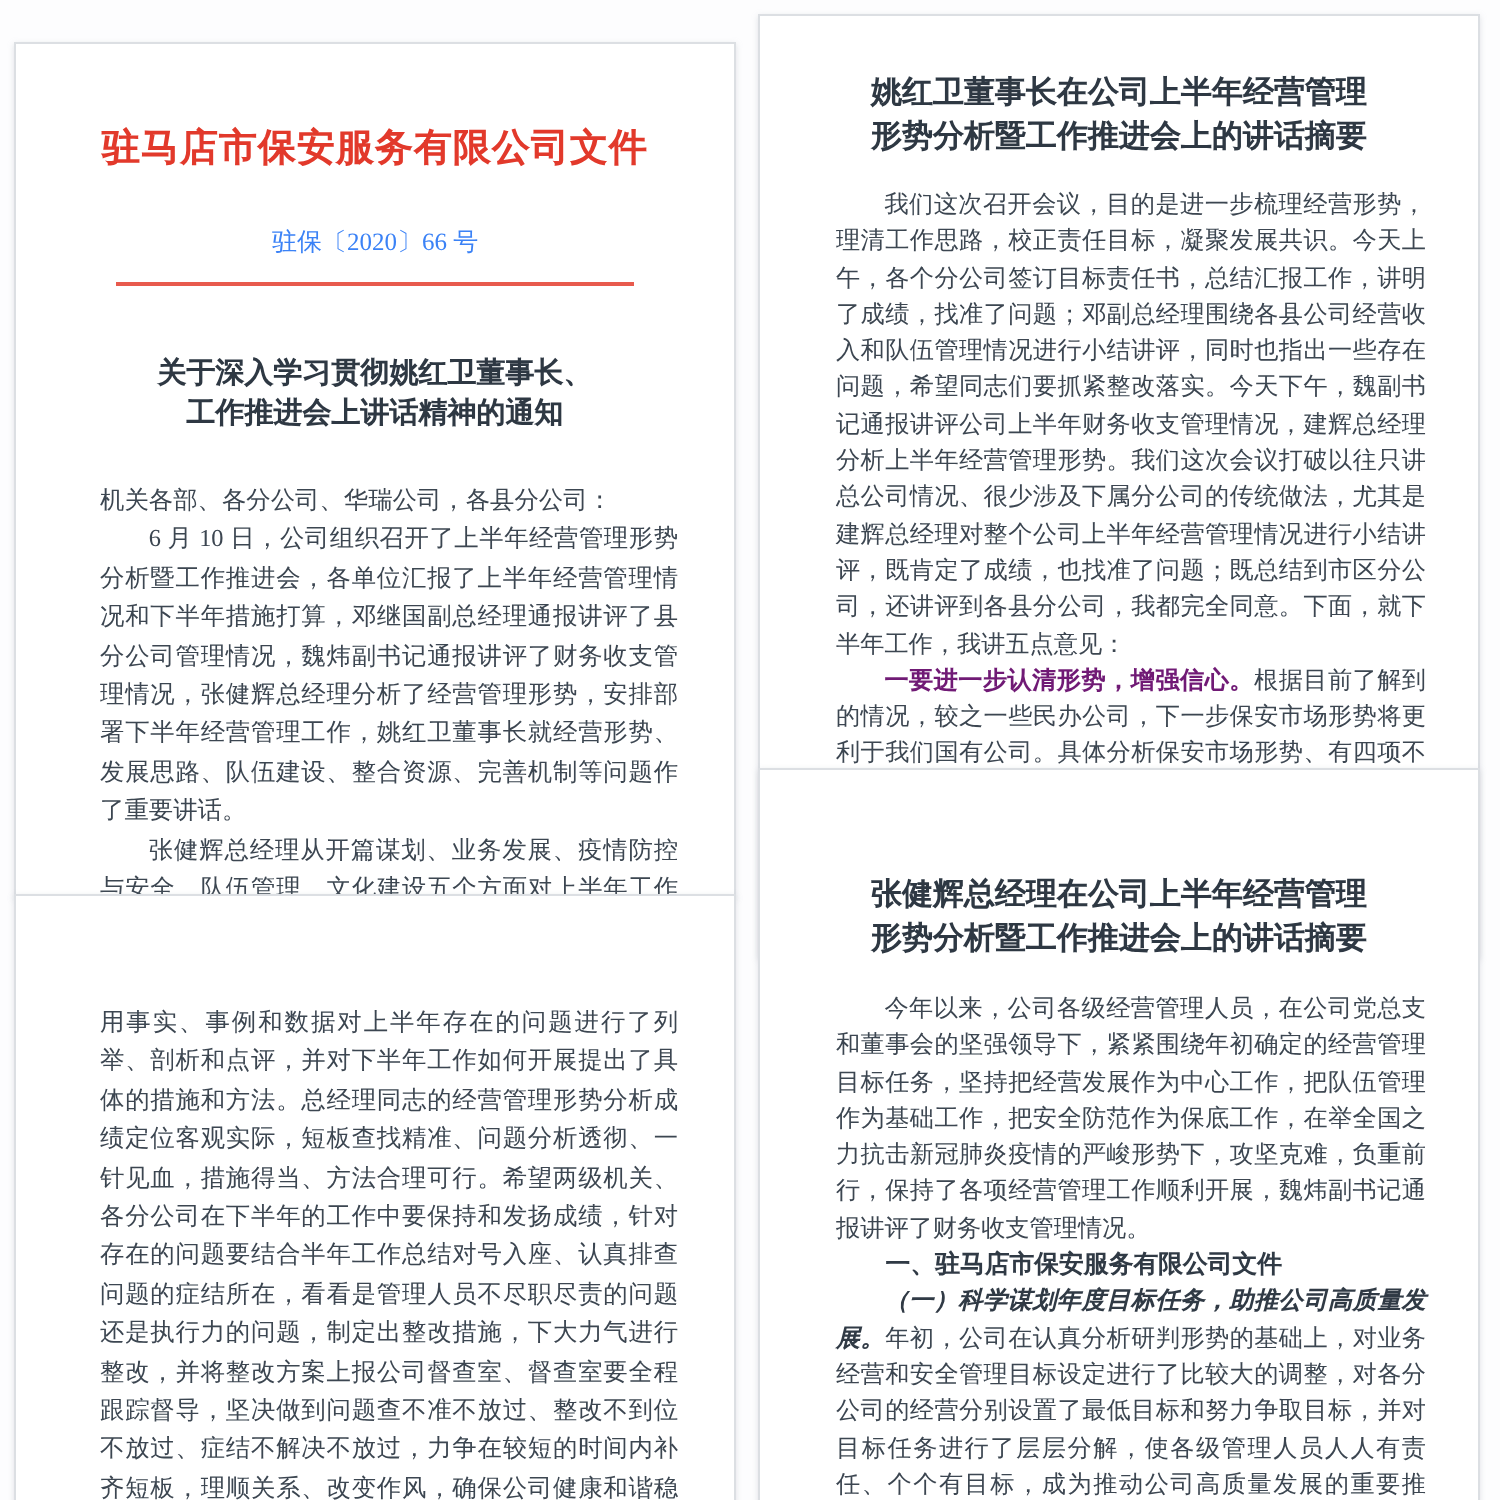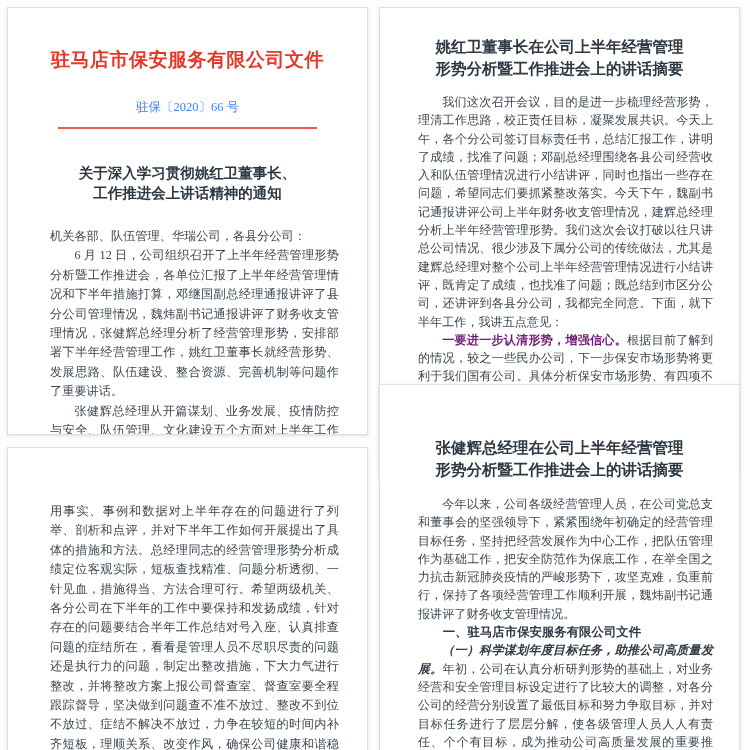--- a/index.html
+++ b/index.html
@@ -7,21 +7,21 @@
     position:relative;width:750px;height:750px;overflow:hidden;
     background:#fdfdfe;
     font-family:"Liberation Serif","DejaVu Serif",serif;
   }
   .page{
     position:absolute;background:#ffffff;
     border:1px solid #dcdfe3;
     box-shadow:0 1px 3px rgba(170,176,186,0.35);
     box-sizing:border-box;overflow:hidden;
   }
-  .page-tl{left:7px;top:7px;width:361px;height:428px;}
+  .page-tl{left:7px;top:21px;width:361px;height:428px;}
   .page-tr{left:379px;top:7px;width:361px;height:472px;}
   .page-bl{left:7px;top:447px;width:361px;height:310px;}
   .page-br{left:379px;top:384px;width:361px;height:373px;}
 
   .red-title{
     margin:39px 10px 0 10px;text-align:center;
     color:#e2392b;font-weight:bold;font-size:19px;letter-spacing:0.5px;
     white-space:nowrap;
   }
   .doc-number{
@@ -57,22 +57,22 @@
 <div id="screen">
 
   <div class="page page-tl">
     <div class="red-title">驻马店市保安服务有限公司文件</div>
     <div class="doc-number">驻保〔2020〕66 号</div>
     <div class="red-rule"></div>
     <div class="doc-title">
       <div>关于深入学习贯彻姚红卫董事长、</div>
       <div>工作推进会上讲话精神的通知</div>
     </div>
-    <p class="body-text salutation">机关各部、队伍管理、华瑞公司，各县分公司：</p>
-    <p class="body-text indent">6 月 12 日，公司组织召开了上半年经营管理形势分析暨工作推进会，各单位汇报了上半年经营管理情况和下半年措施打算，邓继国副总经理通报讲评了县分公司管理情况，魏炜副书记通报讲评了财务收支管理情况，张健辉总经理分析了经营管理形势，安排部署下半年经营管理工作，姚红卫董事长就经营形势、发展思路、队伍建设、整合资源、完善机制等问题作了重要讲话。</p>
+    <p class="body-text salutation">机关各部、各分公司、华瑞公司，各县分公司：</p>
+    <p class="body-text indent">6 月 10 日，公司组织召开了上半年经营管理形势分析暨工作推进会，各单位汇报了上半年经营管理情况和下半年措施打算，邓继国副总经理通报讲评了县分公司管理情况，魏炜副书记通报讲评了财务收支管理情况，张健辉总经理分析了经营管理形势，安排部署下半年经营管理工作，姚红卫董事长就经营形势、发展思路、队伍建设、整合资源、完善机制等问题作了重要讲话。</p>
     <p class="body-text indent">张健辉总经理从开篇谋划、业务发展、疫情防控与安全、队伍管理、文化建设五个方面对上半年工作中取得成绩予以肯定，</p>
 
   </div>
 
   <div class="page page-tr">
     <div class="speech-title" style="margin-top:28px;">
       <div>姚红卫董事长在公司上半年经营管理</div>
       <div>形势分析暨工作推进会上的讲话摘要</div>
     </div>
     <p class="body-text indent" style="margin-top:13px;">我们这次召开会议，目的是进一步梳理经营形势，理清工作思路，校正责任目标，凝聚发展共识。今天上午，各个分公司签订目标责任书，总结汇报工作，讲明了成绩，找准了问题；邓副总经理围绕各县公司经营收入和队伍管理情况进行小结讲评，同时也指出一些存在问题，希望同志们要抓紧整改落实。今天下午，魏副书记通报讲评公司上半年财务收支管理情况，建辉总经理分析上半年经营管理形势。我们这次会议打破以往只讲总公司情况、很少涉及下属分公司的传统做法，尤其是建辉总经理对整个公司上半年经营管理情况进行小结讲评，既肯定了成绩，也找准了问题；既总结到市区分公司，还讲评到各县分公司，我都完全同意。下面，就下半年工作，我讲五点意见：</p>

